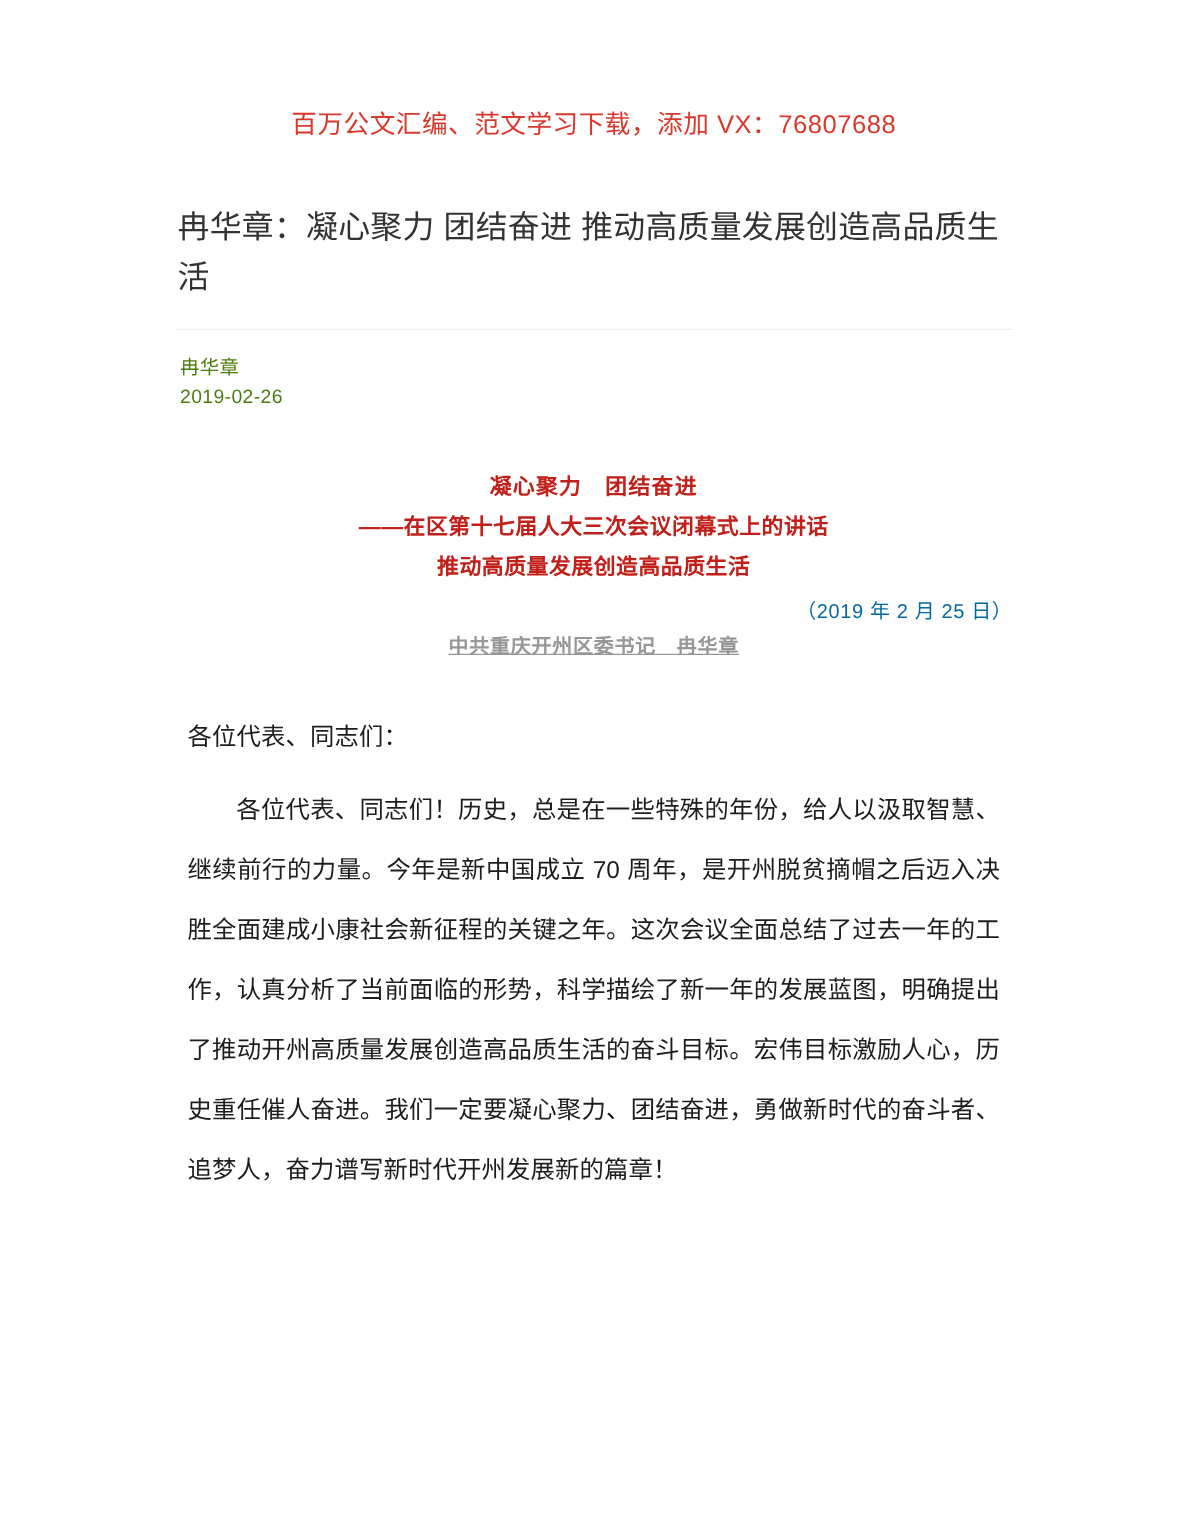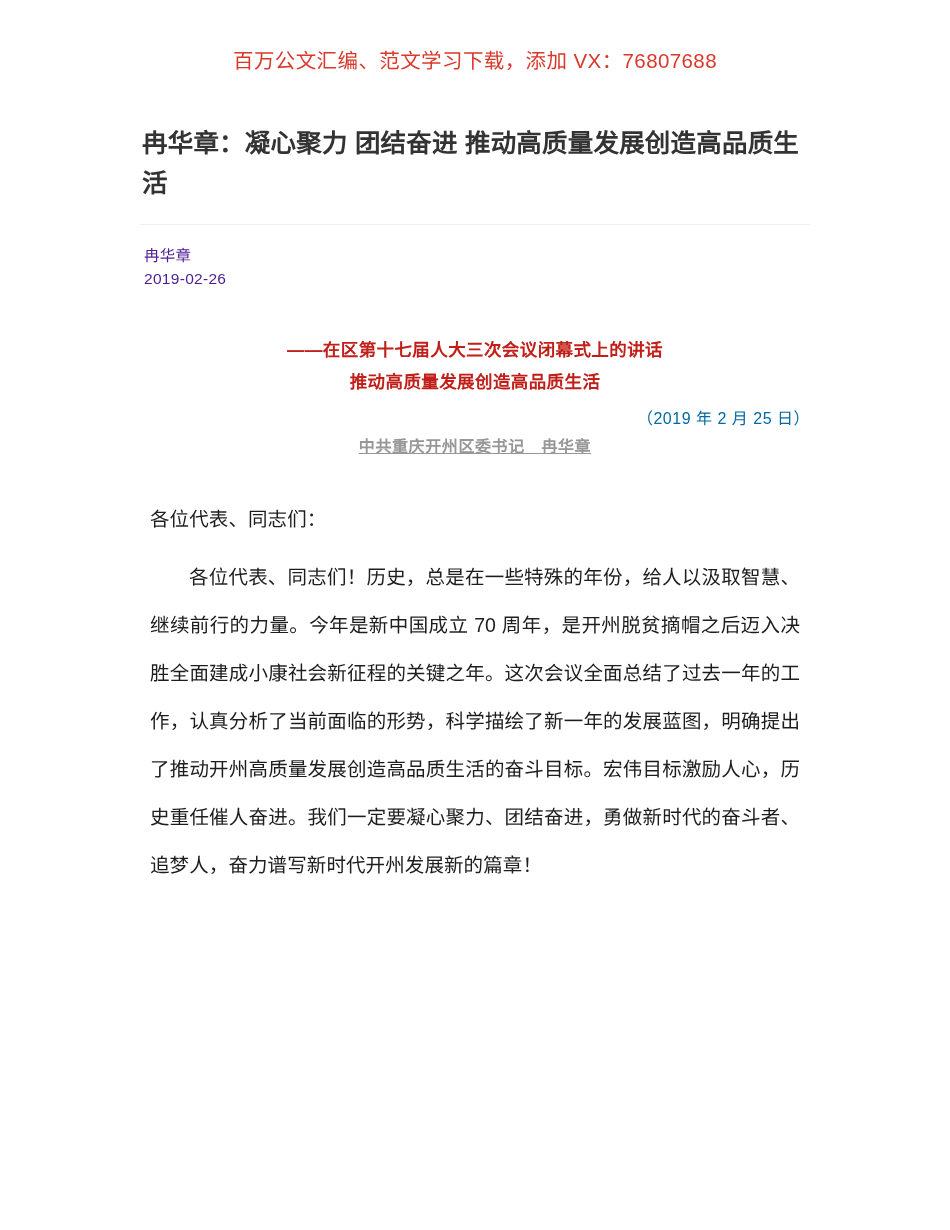--- a/index.html
+++ b/index.html
@@ -19,21 +19,21 @@
     width: 950px;
     height: 1230px;
     background: #ffffff;
     box-sizing: border-box;
   }
 
   
   .promo-bar {
     width: 100%;
     text-align: center;
-    padding-top: 47px;
+    padding-top: 86px;
     box-sizing: border-box;
   }
   .promo-text {
     display: inline-block;
     font-size: 20.5px;
     line-height: 28px;
     color: #d9382b;
     letter-spacing: 0.4px;
     white-space: nowrap;
   }
@@ -41,41 +41,41 @@
   
   .article {
     width: 670px;
     margin: 0 auto;
     padding-top: 48px;
     box-sizing: border-box;
   }
   .doc-title {
     font-size: 25.5px;
     line-height: 40px;
-    font-weight: bold;
+    font-weight: normal;
     color: #333333;
     margin: 0;
     padding: 0 0 0 2px;
     letter-spacing: 0.2px;
   }
   .title-divider {
     width: 670px;
     height: 1px;
     background: #eeeeee;
     margin: 21px 0 0 0;
     border: 0;
   }
   .meta {
     padding: 19px 0 0 4px;
   }
   .meta-author,
   .meta-date {
     font-size: 15.5px;
     line-height: 23px;
-    color: #4c1d95;
+    color: #4d7c0f;
     letter-spacing: 0.3px;
   }
 
   
   .headline-block {
     margin-top: 44px;
     text-align: center;
   }
   .hl {
     color: #c1201a;
@@ -135,20 +135,21 @@
     <h1 class="doc-title">冉华章：凝心聚力 团结奋进 推动高质量发展创造高品质生活</h1>
 
     <hr class="title-divider">
 
     <div class="meta">
       <div class="meta-author">冉华章</div>
       <div class="meta-date">2019-02-26</div>
     </div>
 
     <div class="headline-block">
+      <div class="hl hl-1">凝心聚力　团结奋进</div>
       <div class="hl hl-3">——在区第十七届人大三次会议闭幕式上的讲话</div>
       <div class="hl hl-2">推动高质量发展创造高品质生活</div>
       <div class="sub-date">（2019 年 2 月 25 日）</div>
       <div class="sub-author">中共重庆开州区委书记　冉华章</div>
     </div>
 
     <div class="body-copy">
       <p class="p-salutation">各位代表、同志们：</p>
       <p class="p-indent">各位代表、同志们！历史，总是在一些特殊的年份，给人以汲取智慧、继续前行的力量。今年是新中国成立 70 周年，是开州脱贫摘帽之后迈入决胜全面建成小康社会新征程的关键之年。这次会议全面总结了过去一年的工作，认真分析了当前面临的形势，科学描绘了新一年的发展蓝图，明确提出了推动开州高质量发展创造高品质生活的奋斗目标。宏伟目标激励人心，历史重任催人奋进。我们一定要凝心聚力、团结奋进，勇做新时代的奋斗者、追梦人，奋力谱写新时代开州发展新的篇章！</p>
     </div>

